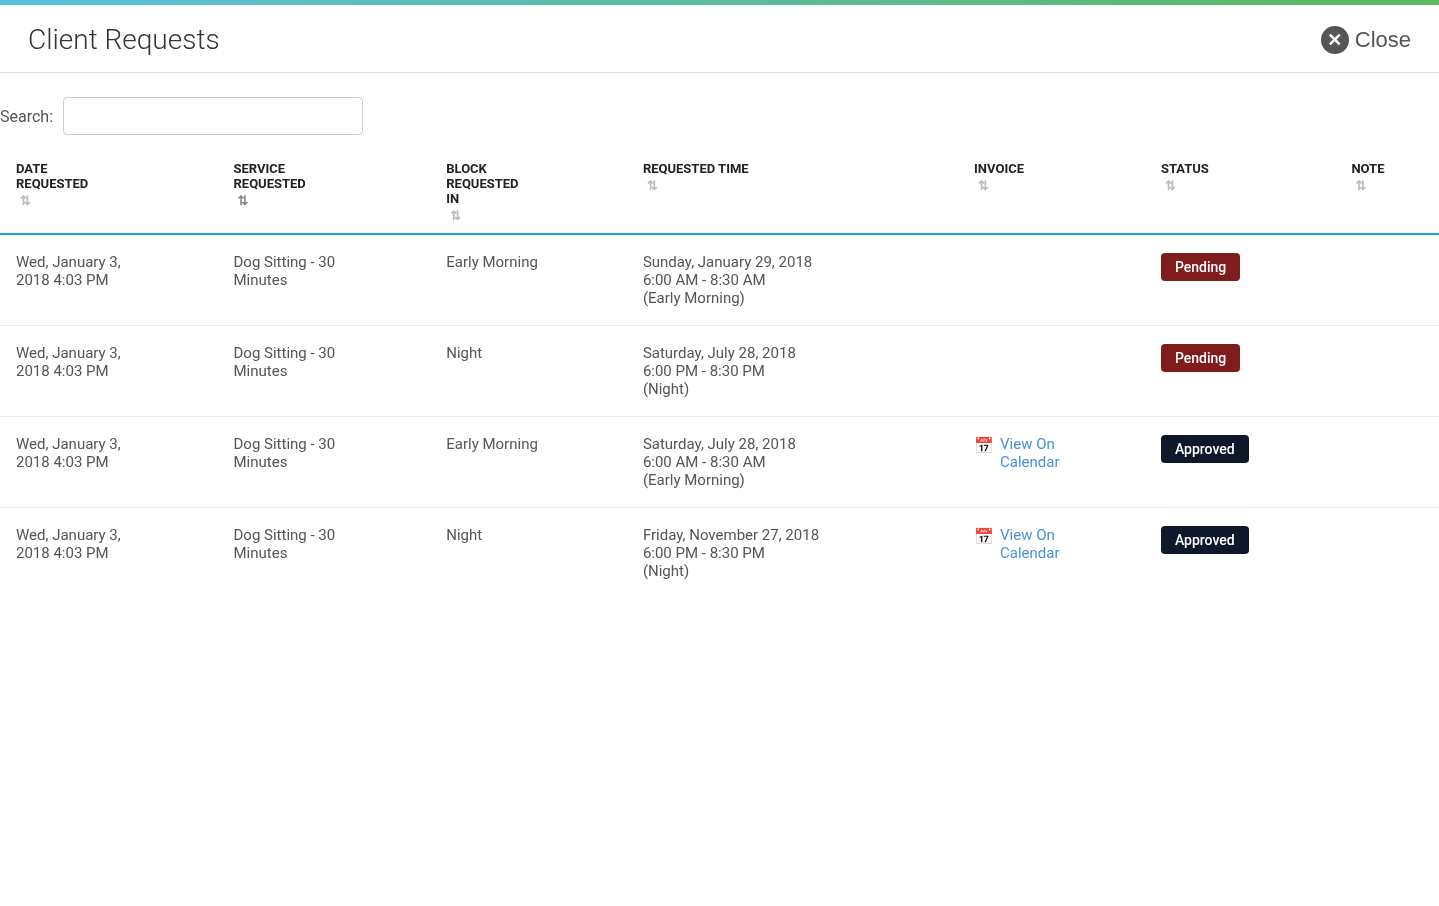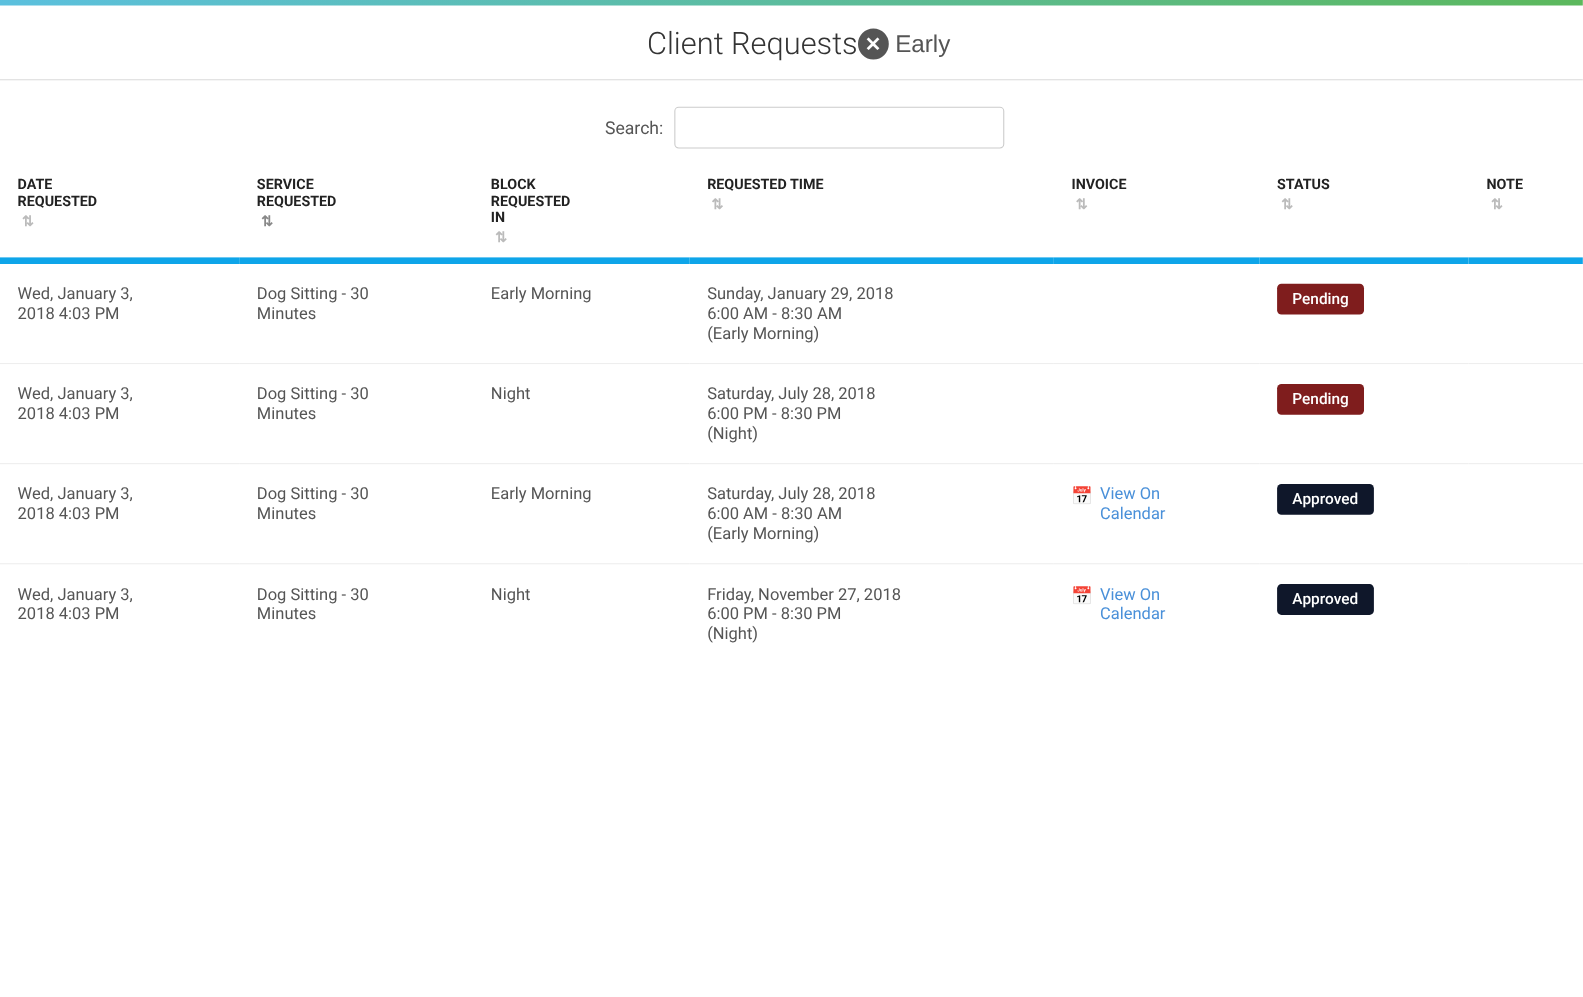--- a/index.html
+++ b/index.html
@@ -11,22 +11,22 @@
     }
 
     .top-bar {
       height: 5px;
       background: linear-gradient(to right, #5bc0de, #5cb85c);
     }
 
     .header {
       display: flex;
       align-items: center;
-      justify-content: center;
-      padding: 18px 28px 16px 41px;
+      justify-content: space-between;
+      padding: 18px 28px 16px 28px;
       border-bottom: 1px solid #ddd;
     }
 
     .header-title {
       font-size: 28px;
       font-weight: 300;
       color: #333;
     }
 
     .close-btn {
@@ -49,23 +49,21 @@
       align-items: center;
       justify-content: center;
       color: #fff;
       font-size: 18px;
       font-weight: bold;
     }
 
     .search-area {
       display: flex;
       align-items: center;
-      justify-content: center;
       padding: 24px 0 16px 0;
-      margin-left: 24px;
     }
 
     .search-label {
       font-size: 16px;
       color: #555;
       margin-right: 10px;
     }
 
     .search-input {
       width: 300px;
@@ -76,21 +74,21 @@
       font-size: 15px;
       outline: none;
     }
 
     table {
       width: 100%;
       border-collapse: collapse;
     }
 
     thead tr {
-      border-bottom: 6px solid #0ea5e9;
+      border-bottom: 2px solid #0ea5e9;
     }
 
     th {
       text-align: left;
       padding: 10px 16px;
       font-size: 13px;
       font-weight: 700;
       color: #222;
       vertical-align: top;
       white-space: nowrap;
@@ -161,21 +159,21 @@
   </style>
 </head>
 <body>
 
 <div class="top-bar"></div>
 
 <div class="header">
   <h1 class="header-title">Client Requests</h1>
   <button class="close-btn">
     <span class="close-icon-circle">✕</span>
-    <span>Early</span>
+    <span>Close</span>
   </button>
 </div>
 
 <div class="search-area">
   <label class="search-label">Search:</label>
   <input class="search-input" type="text" placeholder="" style="">
 </div>
 
 <table>
   <thead>

